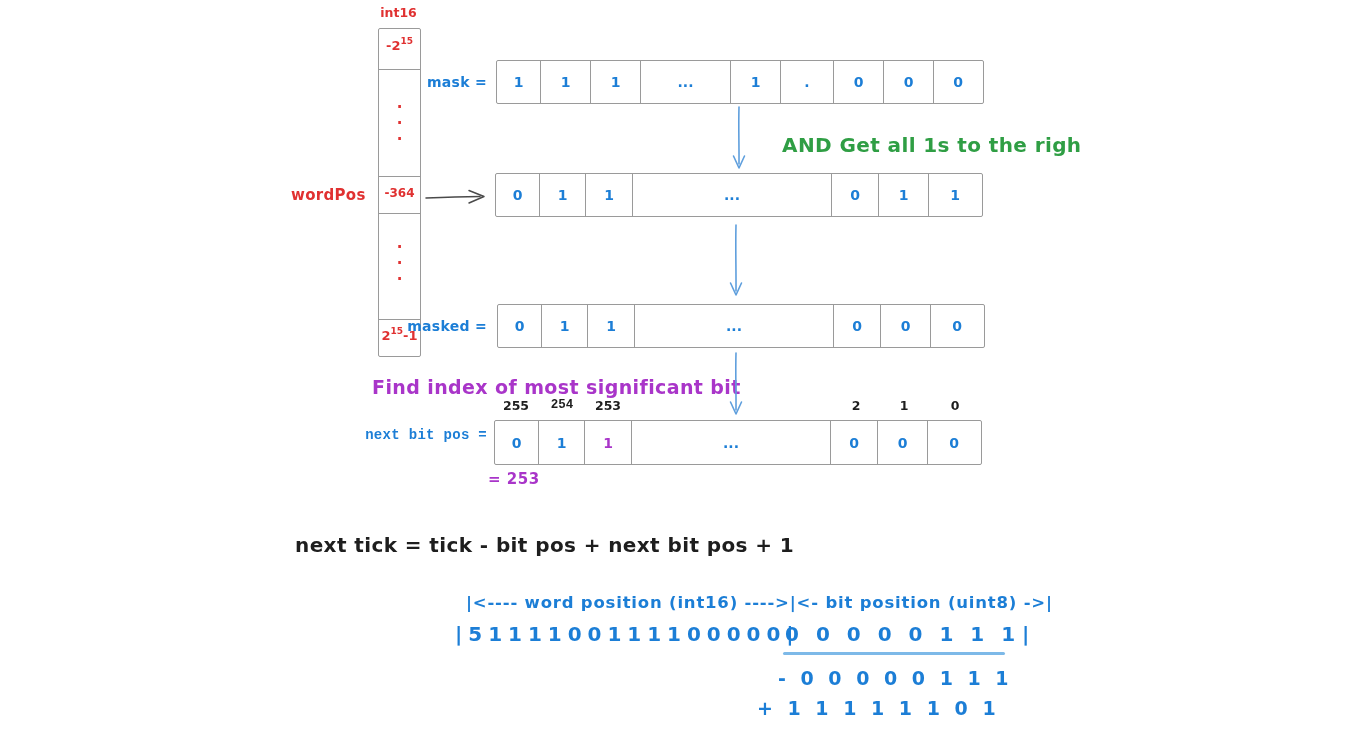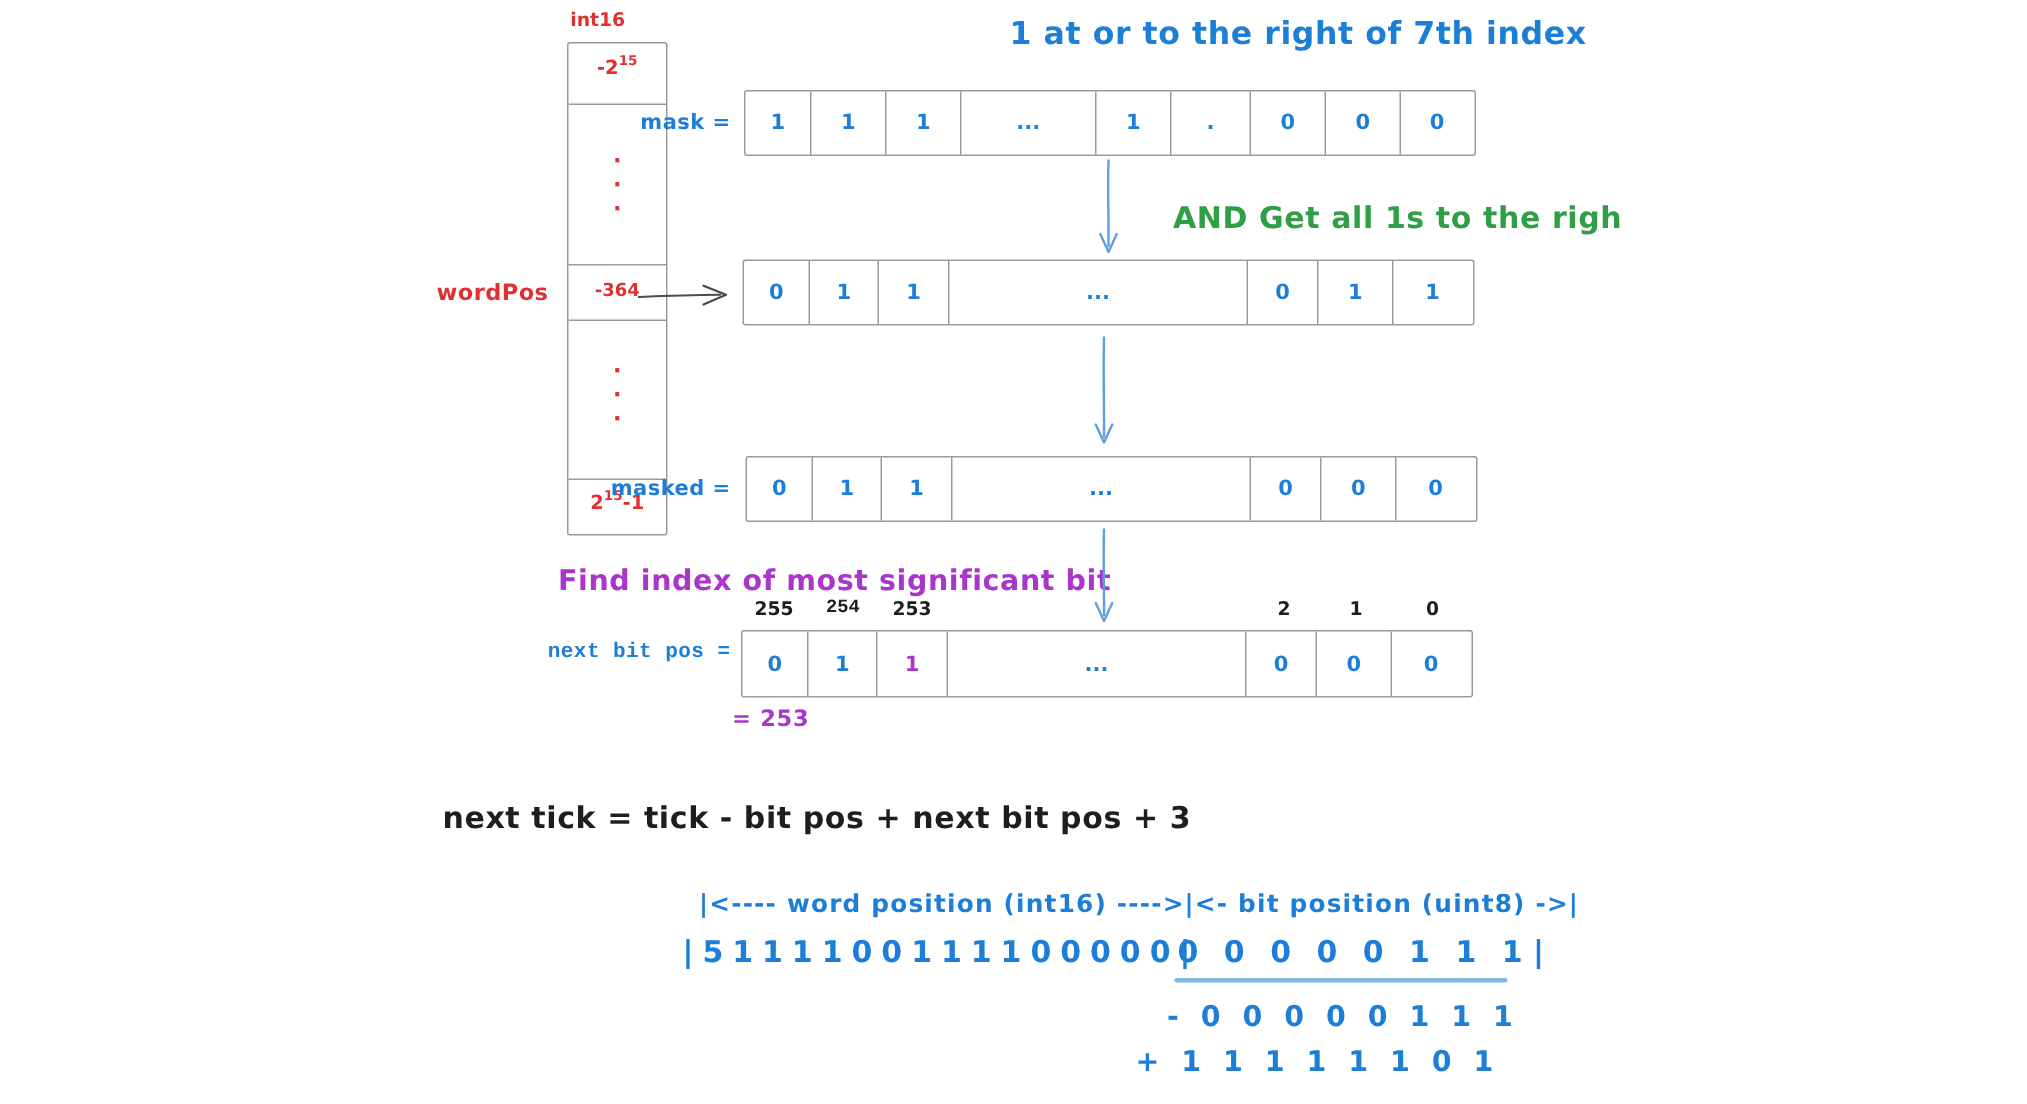--- a/index.html
+++ b/index.html
@@ -9,21 +9,21 @@
   }
   .abs{position:absolute;}
   .red{color:var(--red);}
   .blue{color:var(--blue);}
   .green{color:var(--green);}
   .purple{color:var(--purple);}
   .ink{color:var(--ink);}
 
   
   .varray{
-    border:1.6px solid var(--border);border-radius:2px;background:#fff;padding-left:24px;
+    border:1.6px solid var(--border);border-radius:2px;background:#fff;
   }
   .vdivider{position:absolute;left:0;width:100%;height:0;border-top:1.6px solid var(--border);}
   .vcell-text{width:100%;text-align:center;font-size:13px;font-weight:600;}
   .dots{white-space:pre-line;text-align:center;width:100%;font-size:15px;line-height:16px;font-weight:700;}
   sup.s{font-size:9px;font-weight:700;position:relative;top:-1px;}
 
   
   .bitrow{
     display:flex;align-items:stretch;
     border:1.6px solid var(--border);border-radius:2px;background:#fff;
@@ -75,21 +75,20 @@
     <div class="abs vcell-text red" style="top:298px;left:0;"><span>2</span><sup class="s">15</sup><span>-1</span></div>
   </div>
 
   <div class="abs red" style="left:291px;top:186px;font-size:15px;font-weight:600;letter-spacing:.3px;">wordPos</div>
 
   <svg class="abs" style="left:424px;top:188px;color:#4a4a4a;" width="68" height="18" viewBox="0 0 68 18">
     <path d="M2,10 C20,9.2 38,8.6 56,8.5" fill="none" stroke="currentColor" stroke-width="1.5" stroke-linecap="round"></path>
     <path d="M45,2.5 L60,8.5 L45,15" fill="none" stroke="currentColor" stroke-width="1.5" stroke-linecap="round" stroke-linejoin="round"></path>
   </svg>
 
-  <div class="abs caption blue" style="left:673px;top:10px;font-size:21px;">1 at or to the right of 7th index</div>
 
   <div class="abs caption green" style="left:782px;top:133px;font-size:20px;">AND Get all 1s to the righ</div>
 
   <div class="abs caption purple" style="left:372px;top:376px;font-size:19px;">Find index of most significant bit</div>
 
   <div class="abs rowlabel" style="left:380px;top:74px;width:107px;">mask =</div>
   <div class="abs rowlabel" style="left:360px;top:318px;width:127px;">masked =</div>
   <div class="abs rowlabel" style="left:330px;top:427px;width:157px;font-family:Liberation Mono, monospace;">next bit pos =</div>
 
   <div class="abs bitrow" style="left:496px;top:60px;width:488px;height:44px;">
@@ -149,21 +148,21 @@
   </svg>
   <svg class="abs" style="left:728px;top:224px;color:var(--arrowblue);" width="16" height="75" viewBox="0 0 16 75">
     <path d="M8,1 C7.4,25 8.2,45 8,67" fill="none" stroke="currentColor" stroke-width="1.6" stroke-linecap="round"></path>
     <path d="M2.5,59 L8,71 L13.5,59" fill="none" stroke="currentColor" stroke-width="1.6" stroke-linecap="round" stroke-linejoin="round"></path>
   </svg>
   <svg class="abs" style="left:728px;top:352px;color:var(--arrowblue);" width="16" height="66" viewBox="0 0 16 66">
     <path d="M8,1 C7.4,20 8.2,40 8,58" fill="none" stroke="currentColor" stroke-width="1.6" stroke-linecap="round"></path>
     <path d="M2.5,50 L8,62 L13.5,50" fill="none" stroke="currentColor" stroke-width="1.6" stroke-linecap="round" stroke-linejoin="round"></path>
   </svg>
 
-  <div class="abs ink" style="left:295px;top:533px;font-size:20px;font-weight:600;letter-spacing:.4px;white-space:nowrap;">next tick = tick - bit pos + next bit pos + 3</div>
+  <div class="abs ink" style="left:295px;top:533px;font-size:20px;font-weight:600;letter-spacing:.4px;white-space:nowrap;">next tick = tick - bit pos + next bit pos + 1</div>
 
   <div class="abs bottomline" style="left:466px;top:593px;font-size:16.5px;letter-spacing:.8px;text-align:center;">|&lt;---- word position (int16) ----&gt;|&lt;- bit position (uint8) -&gt;|</div>
 
 
   <div class="abs bottomline" style="left:455px;top:622px;font-size:20px;word-spacing:-1px;">| 5 1 1 1 1 0 0 1 1 1 1 0 0 0 0 0 |</div>
 
   <div class="abs bottomline" style="left:785px;top:622px;font-size:20px;word-spacing:10px;">0 0 0 0 0 1 1 1</div>
 
   <div class="abs bottomline" style="left:1022px;top:622px;font-size:20px;">|</div>
 

